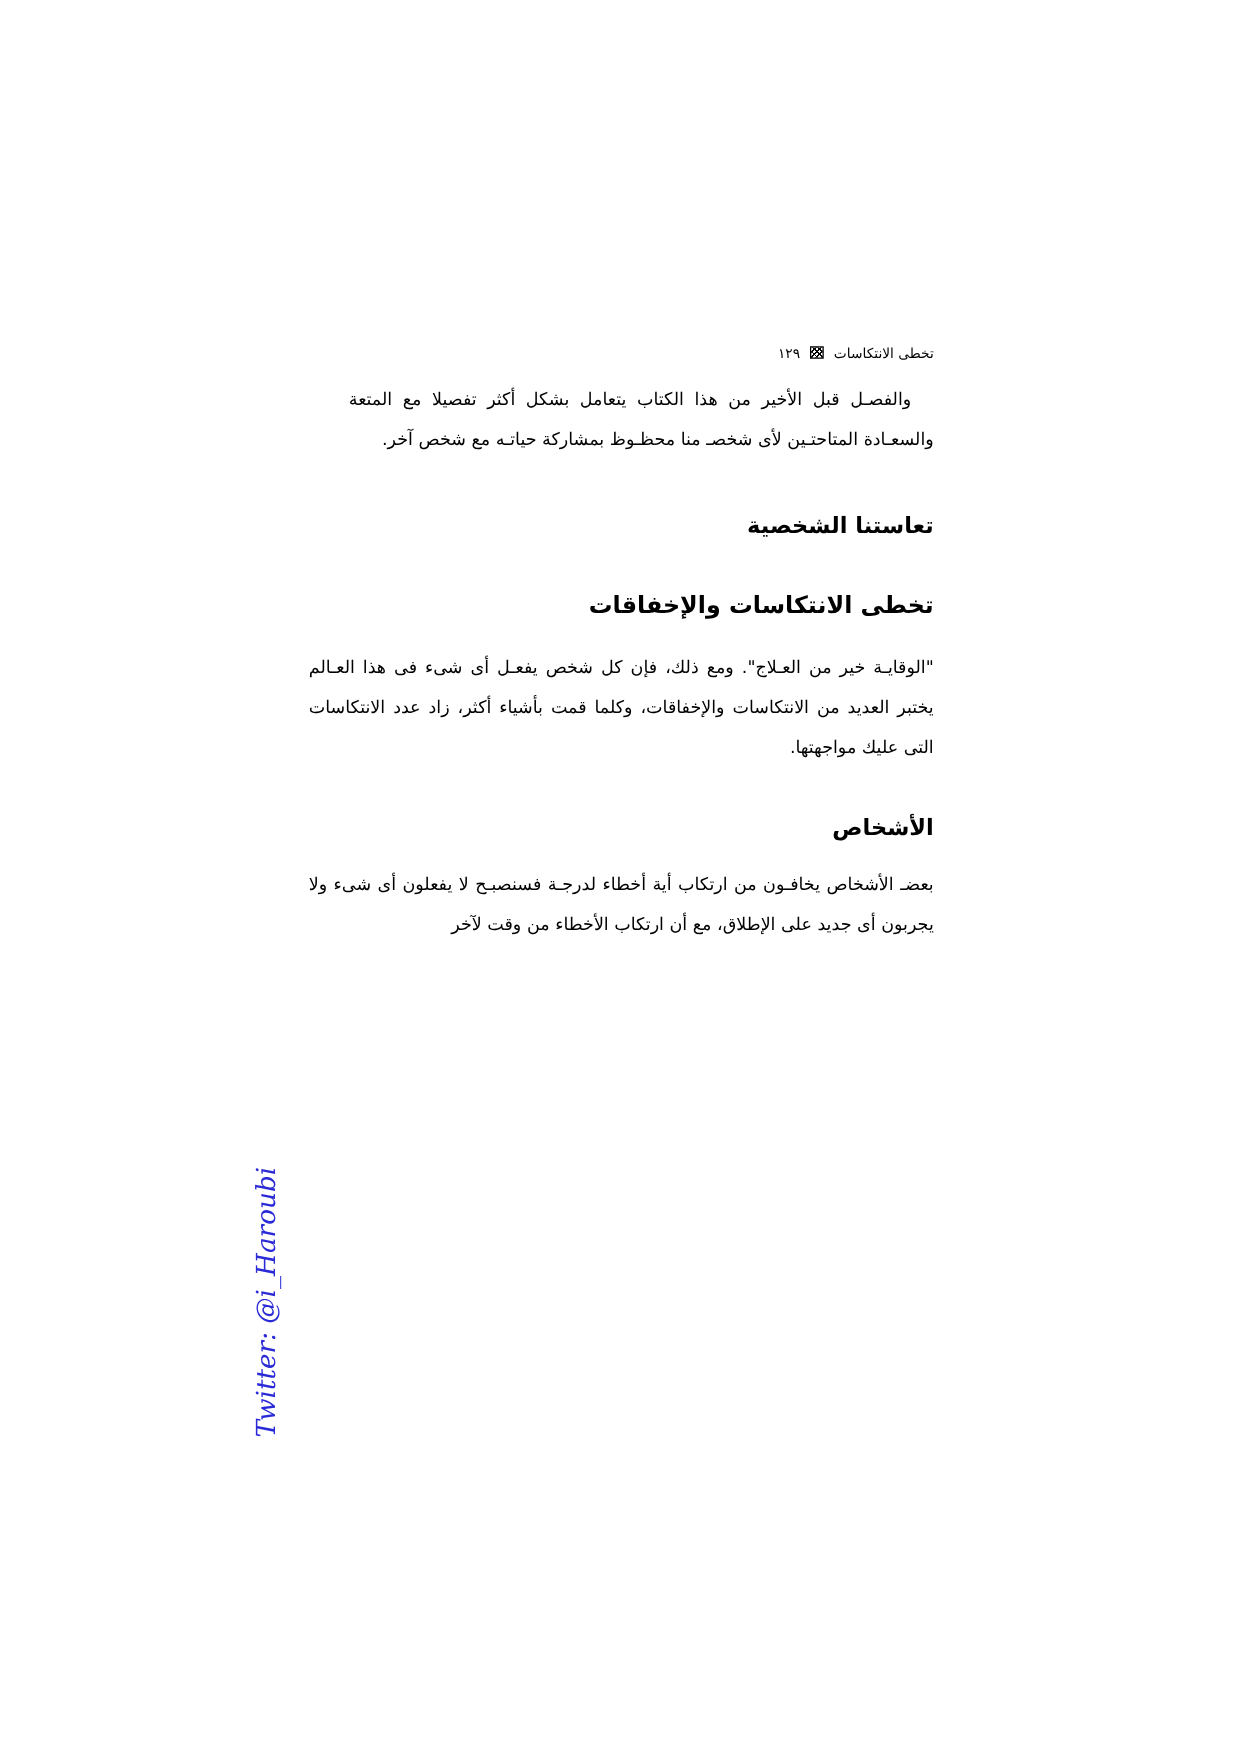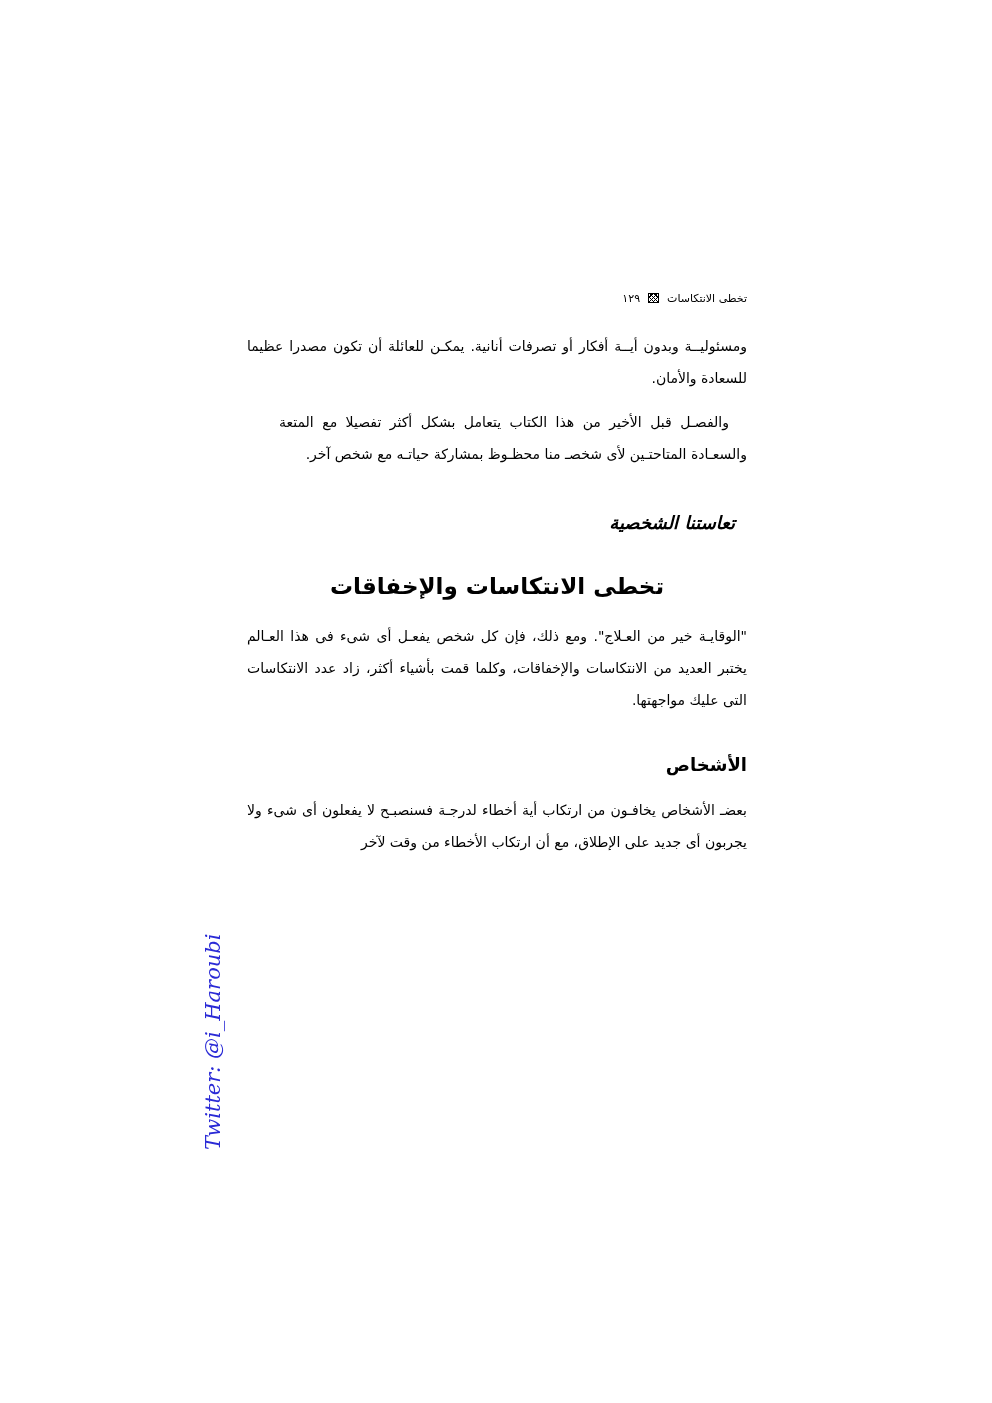--- a/index.html
+++ b/index.html
@@ -11,21 +11,21 @@
       width: 992px;
       height: 1403px;
       position: relative;
       overflow: hidden;
       font-family: "DejaVu Sans", sans-serif;
       color: #000;
     }
     .page {
       position: absolute;
       left: 247px;
-      top: 288px;
+      top: 272px;
       width: 500px;
       direction: rtl;
     }
     .running-header {
       display: flex;
       flex-direction: row;
       align-items: center;
       justify-content: flex-end;
       direction: ltr;
       font-size: 11px;
@@ -59,30 +59,28 @@
       margin: 0;
     }
     .para.indent {
       text-indent: 18px;
     }
     .p1 { margin-top: 22px; }
     .p2 { margin-top: 12px; margin-left: 32px; }
     .h-sub {
       font-size: 18px;
       font-weight: bold;
-      margin: 38px 12px 16px 0;
+      margin: 38px 0 16px 0;
       line-height: 30px;
-      font-style: italic;
     }
     .h-main {
-      font-size: 23px;
+      font-size: 19px;
       font-weight: bold;
       margin: 30px 0 16px 0;
       line-height: 36px;
-      text-align: center;
     }
     .h-sub2 {
       font-size: 18px;
       font-weight: bold;
       margin: 34px 0 14px 0;
       line-height: 30px;
     }
     .watermark {
       position: absolute;
       left: 200px;
@@ -100,21 +98,20 @@
 </head>
 <body>
 
 <div class="page">
   <div class="running-header">
     <span class="page-number">١٢٩</span>
     <span class="ornament"></span>
     <span class="chapter-title">تخطى الانتكاسات</span>
   </div>
 
-  <p class="para p1">ومسئوليــة وبدون أيــة أفكار أو تصرفات أنانية. يمكـن للعائلة أن تكون مصدرا عظيما للسعادة والأمان.</p>
   <p class="para indent p2">والفصـل قبل الأخير من هذا الكتاب يتعامل بشكل أكثر تفصيلا مع المتعة والسعـادة المتاحتـين لأى شخصـ منا محظـوظ بمشاركة حياتـه مع شخص آخر.</p>
 
   <h3 class="h-sub">تعاستنا الشخصية</h3>
 
   <h2 class="h-main">تخطى الانتكاسات والإخفاقات</h2>
   <p class="para">"الوقايـة خير من العـلاج". ومع ذلك، فإن كل شخص يفعـل أى شىء فى هذا العـالم يختبر العديد من الانتكاسات والإخفاقات، وكلما قمت بأشياء أكثر، زاد عدد الانتكاسات التى عليك مواجهتها.</p>
 
   <h3 class="h-sub2">الأشخاص</h3>
   <p class="para">بعضـ الأشخاص يخافـون من ارتكاب أية أخطاء لدرجـة فسنصبـح لا يفعلون أى شىء ولا يجربون أى جديد على الإطلاق، مع أن ارتكاب الأخطاء من وقت لآخر</p>
 </div>

